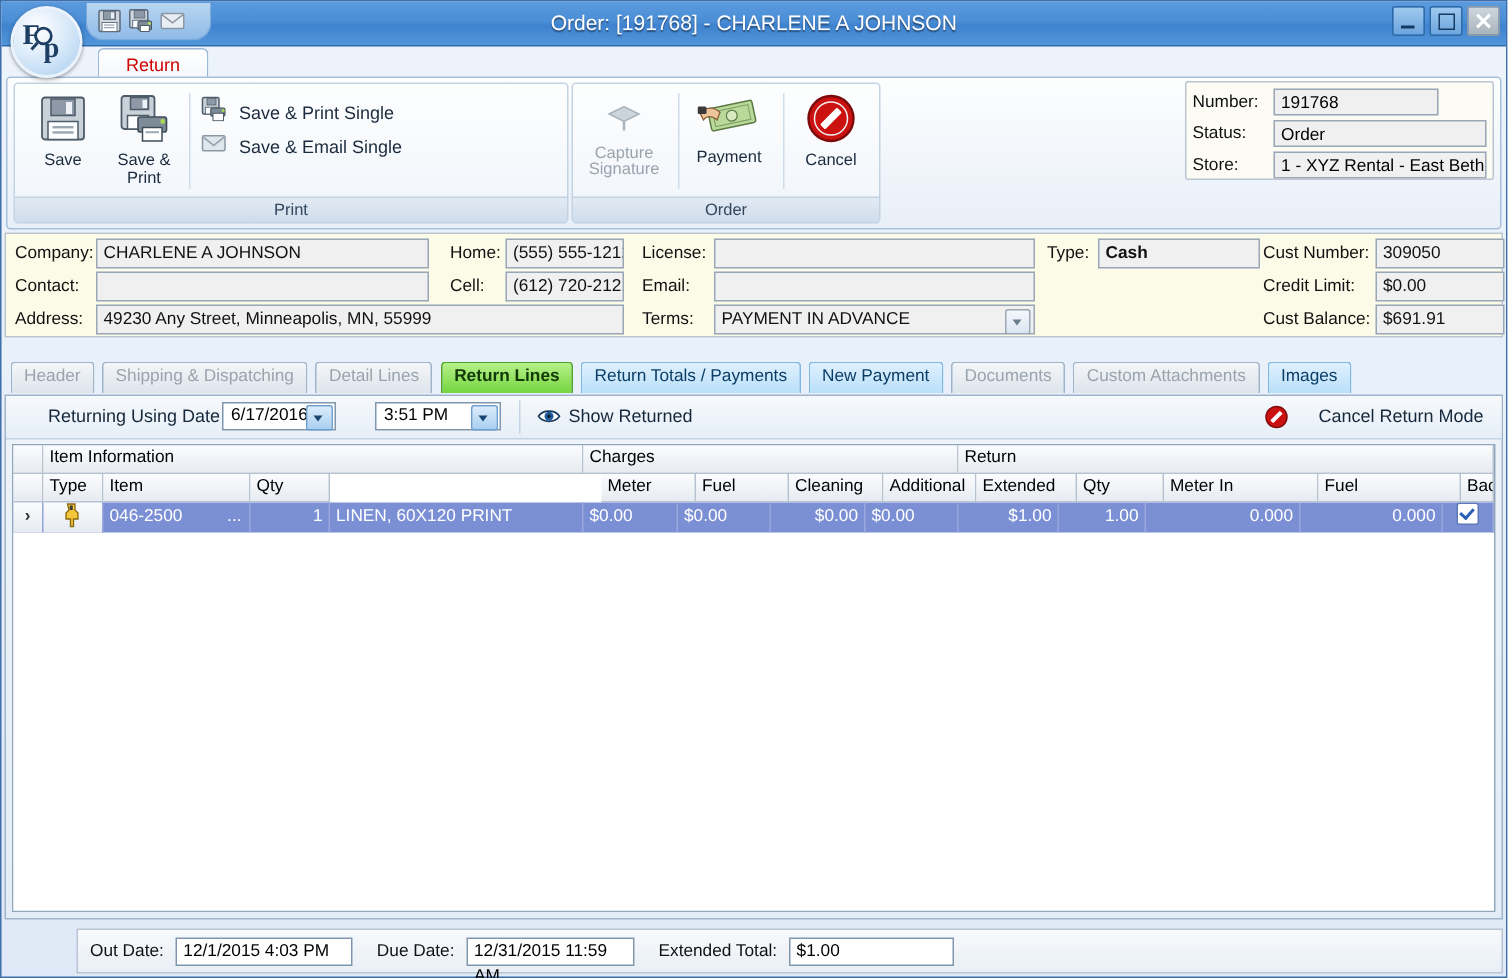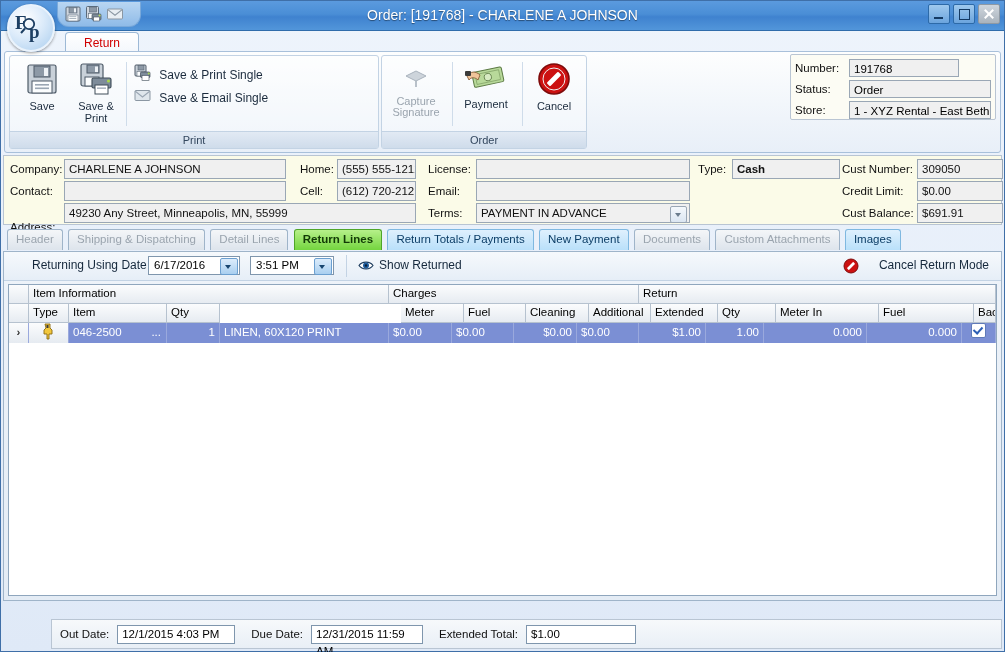--- a/index.html
+++ b/index.html
@@ -103,21 +103,21 @@
   .obrow label{width:54px;font-size:11.5px;color:#111;}
   .obrow .fld{
     flex:1;height:18px;line-height:18px;padding:0 4px;font-size:11.5px;
     background:#f0f0f0;border:1px solid #9aa7b5;box-sizing:border-box;
     overflow:hidden;white-space:nowrap;
   }
   .obrow .fld.sm{flex:none;width:110px;}
 
   
   .custform{
-    position:relative;margin:2px 2px 4px;height:68px;
+    position:relative;margin:2px 2px 16px;height:68px;
     background:#fbfbe8;border:1px solid #b9c5d3;
   }
   .cf{position:absolute;font-size:11.5px;color:#111;}
   .cflabel{line-height:20px;}
   .cfield{
     height:20px;line-height:18px;padding:0 4px;box-sizing:border-box;
     background:#f0f0f0;border:1px solid #9aa7b5;font-size:11.5px;
     overflow:hidden;white-space:nowrap;
   }
   .cfield.bold{font-weight:bold;}
@@ -403,21 +403,21 @@
     </div>
   </div>
 
   <div class="custform">
     <span class="cf cflabel" style="left:6px;top:3px;">Company:</span>
     <span class="cf cfield" style="left:60px;top:3px;width:222px;">CHARLENE A JOHNSON</span>
 
     <span class="cf cflabel" style="left:6px;top:25px;">Contact:</span>
     <span class="cf cfield" style="left:60px;top:25px;width:222px;"></span>
 
-    <span class="cf cflabel" style="left:6px;top:61px;text-align:center;">Address:</span>
+    <span class="cf cflabel" style="left:6px;top:47px;text-align:center;">Address:</span>
     <span class="cf cfield" style="left:60px;top:47px;width:352px;">49230 Any Street, Minneapolis, MN, 55999</span>
 
     <span class="cf cflabel" style="left:296px;top:3px;">Home:</span>
     <span class="cf cfield" style="left:333px;top:3px;width:79px;">(555) 555-1212</span>
 
     <span class="cf cflabel" style="left:296px;top:25px;">Cell:</span>
     <span class="cf cfield" style="left:333px;top:25px;width:79px;">(612) 720-2121</span>
 
     <span class="cf cflabel" style="left:424px;top:3px;">License:</span>
     <span class="cf cfield" style="left:472px;top:3px;width:214px;"></span>
@@ -453,21 +453,21 @@
     <span class="tab blue">New Payment</span>
     <span class="tab">Documents</span>
     <span class="tab">Custom Attachments</span>
     <span class="tab blue">Images</span>
   </div>
 
   <div class="panel">
 
     <div class="rettool">
       <span class="lbl" style="left:28px;">Returning Using Date</span>
-      <span class="picker" style="left:144px;width:92px;">
+      <span class="picker" style="left:144px;width:76px;">
         <span>6/17/2016</span>
         <span class="pd"></span>
       </span>
       <span class="picker" style="left:246px;width:84px;">
         <span>3:51 PM</span>
         <span class="pd"></span>
       </span>
 
       <span class="vsep" style="left:342px;"></span>
 

